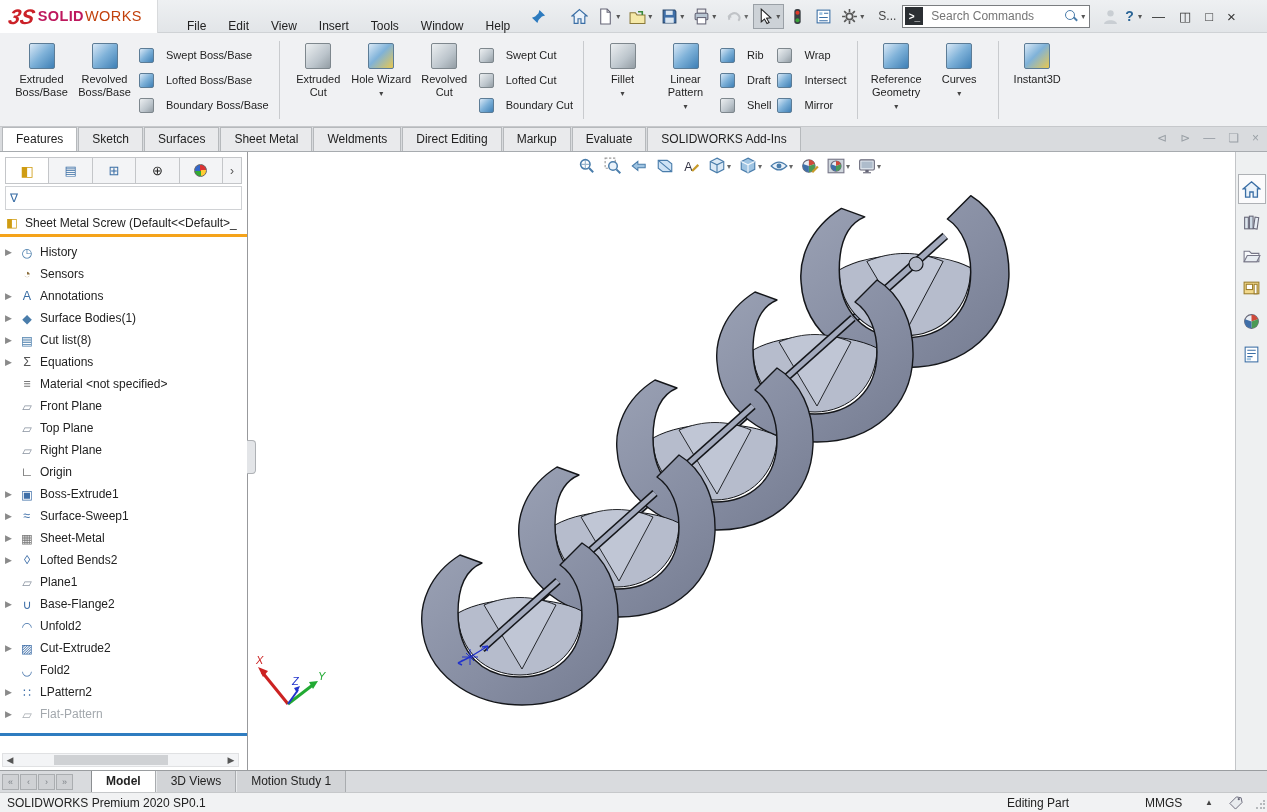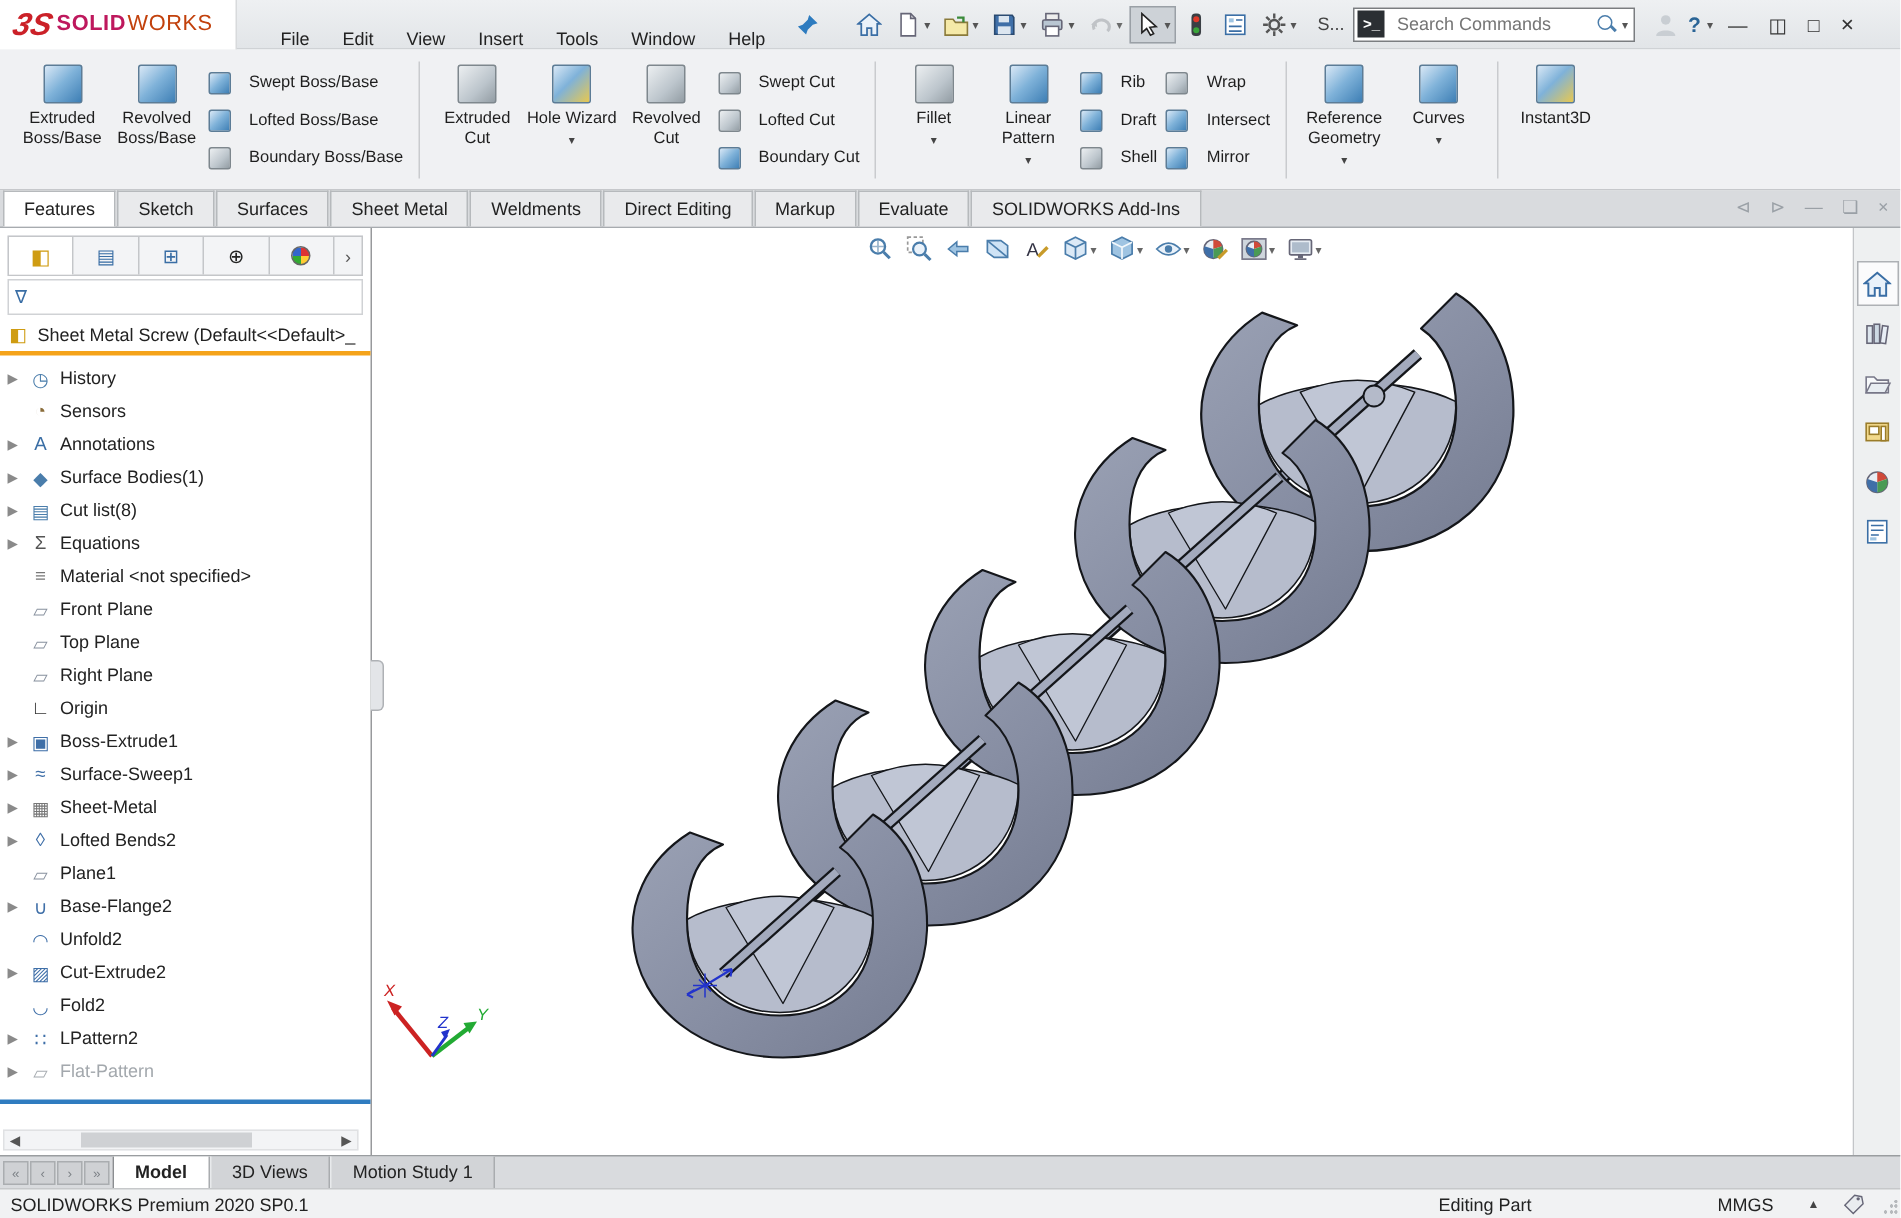--- a/index.html
+++ b/index.html
@@ -128,26 +128,26 @@
   .tpbtn svg { width:19px; height:19px; }
 
   
   .doctabs { height:22px; background:#d9dbde; border-top:1px solid #9a9da0;
     display:flex; align-items:stretch; }
   .dnav { display:flex; align-items:center; padding:0 2px; gap:1px; }
   .dnav span { width:17px; height:16px; background:#cfd1d4; border:1px solid #aaadb0;
     color:#7d8287; font-size:9px; display:flex; align-items:center; justify-content:center; }
   .dtab { padding:3px 14px 0; background:#d2d4d7; border-right:1px solid #a9acaf;
     border-left:1px solid #e8eaec; }
-  .dtab.active { background:#fff; font-weight:bold; border-left:1px solid #8b8e91; }
+  .dtab.active { background:#fff; font-weight:bold; border-left:1px solid #8b8e91;margin-left:16px; }
 
   
   .statusbar { height:20px; background:#f1f2f3; border-top:1px solid #c6c8ca;
     display:flex; align-items:center; padding:0 7px; position:relative; }
-  .sb-mode { position:absolute; left:959px; }
+  .sb-mode { position:absolute; left:1007px; }
   .sb-units { position:absolute; left:1145px; }
   .sb-upar { position:absolute; left:1205px; font-size:8px; color:#444; }
   .sb-tag { position:absolute; left:1228px; top:2px; }
   .sb-grip { position:absolute; right:2px; bottom:2px; width:10px; height:10px;
     background:
       radial-gradient(circle at 2px 8px,#b6b9bc 1px,transparent 1.3px),
       radial-gradient(circle at 6px 8px,#b6b9bc 1px,transparent 1.3px),
       radial-gradient(circle at 6px 4px,#b6b9bc 1px,transparent 1.3px),
       radial-gradient(circle at 9px 8px,#b6b9bc 1px,transparent 1.3px),
       radial-gradient(circle at 9px 4px,#b6b9bc 1px,transparent 1.3px),

